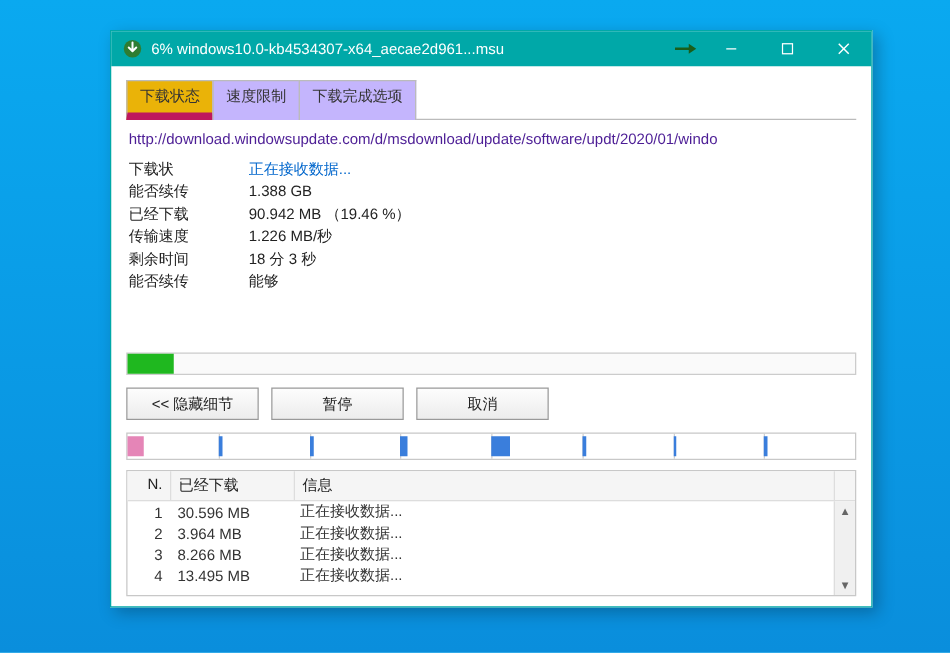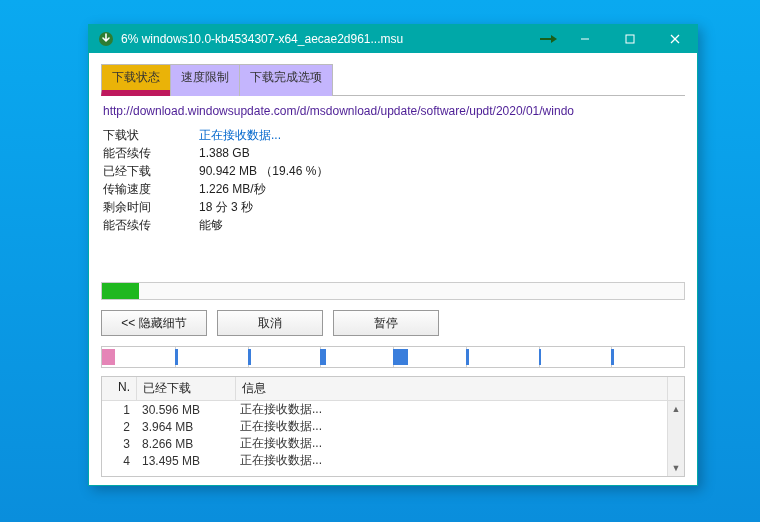--- a/index.html
+++ b/index.html
@@ -117,22 +117,22 @@
             <span class="val">能够</span>
           </div>
       </div>
 
       <div class="progress-wrap">
         <div class="progress-bar"></div>
       </div>
 
       <div class="btnrow">
         <div class="btn">&lt;&lt; 隐藏细节</div>
+        <div class="btn">暂停</div>
         <div class="btn">取消</div>
-        <div class="btn">暂停</div>
       </div>
 
       <div class="segbar" id="segbar">
           <div class="tick" style="left: 12.5%;"></div>
           <div class="tick" style="left: 25%;"></div>
           <div class="tick" style="left: 37.5%;"></div>
           <div class="tick" style="left: 50%;"></div>
           <div class="tick" style="left: 62.5%;"></div>
           <div class="tick" style="left: 75%;"></div>
           <div class="tick" style="left: 87.5%;"></div>

